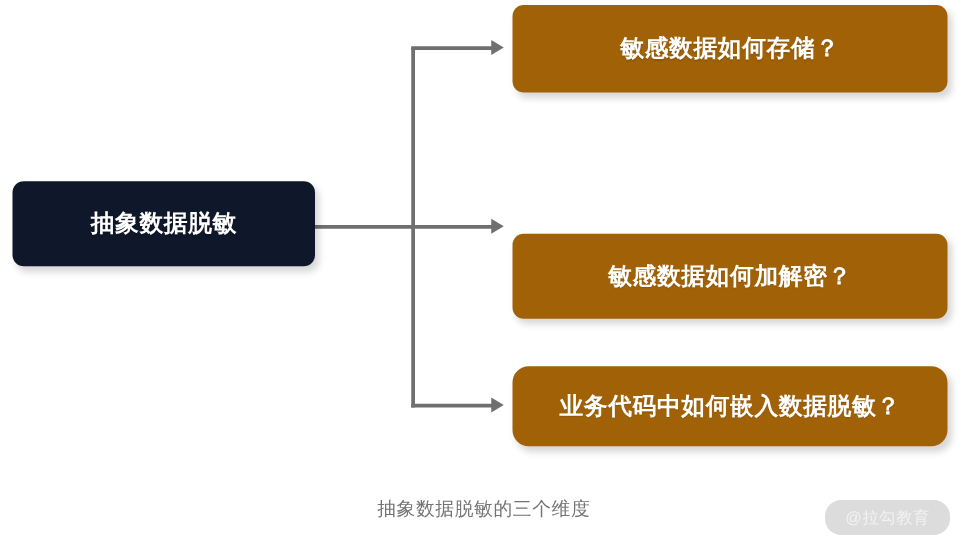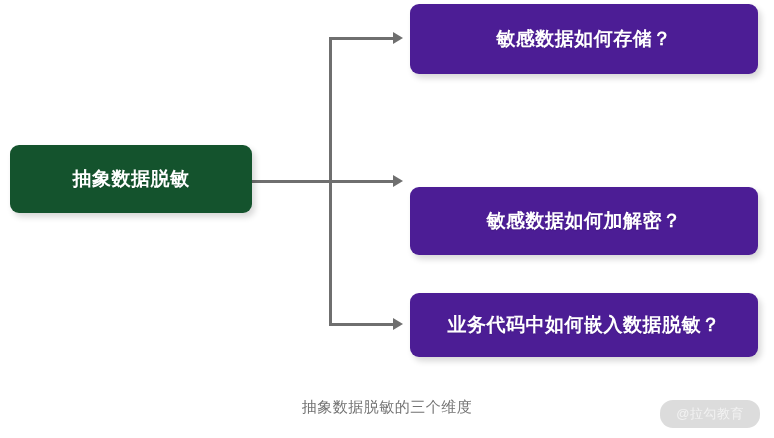--- a/index.html
+++ b/index.html
@@ -32,34 +32,34 @@
     text-shadow: 0 1px 1px rgba(0,0,0,0.12);
     box-shadow: 3px 4px 6px rgba(0,0,0,0.16);
     user-select: none;
   }
 
   .node-root {
     left: 10px;
     top: 145px;
     width: 242px;
     height: 68px;
-    background: #14532d;
+    background: #0f172a;
     font-size: 19px;
   }
 
   .node-leaf {
     left: 410px;
     width: 348px;
-    background: #4c1d95;
+    background: #a16207;
     font-size: 19px;
   }
 
   #leaf-0 { top: 4px;   height: 70px; }
   #leaf-1 { top: 147px; height: 68px; margin-top: 40px; }
-  #leaf-2 { top: 293px; height: 64px; font-size: 19px; }
+  #leaf-2 { top: 293px; height: 64px; font-size: 19px; border-radius: 13px; }
 
   .node-label {
     display: block;
     white-space: nowrap;
   }
 
   
   .line {
     position: absolute;
     background: #6f6f6f;

